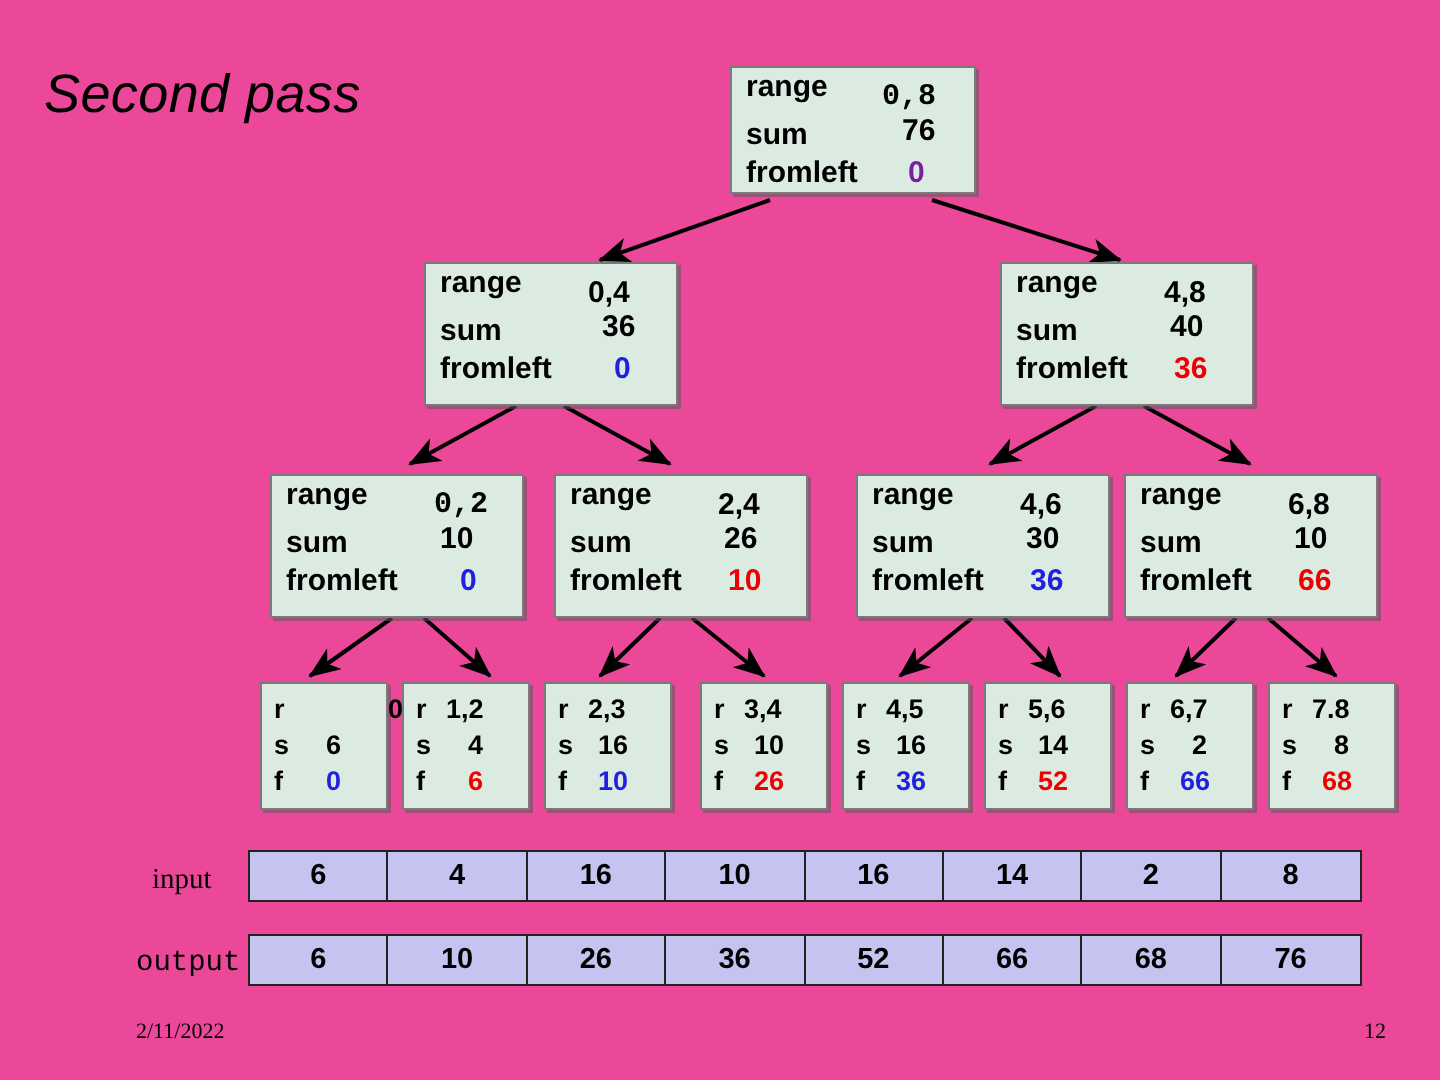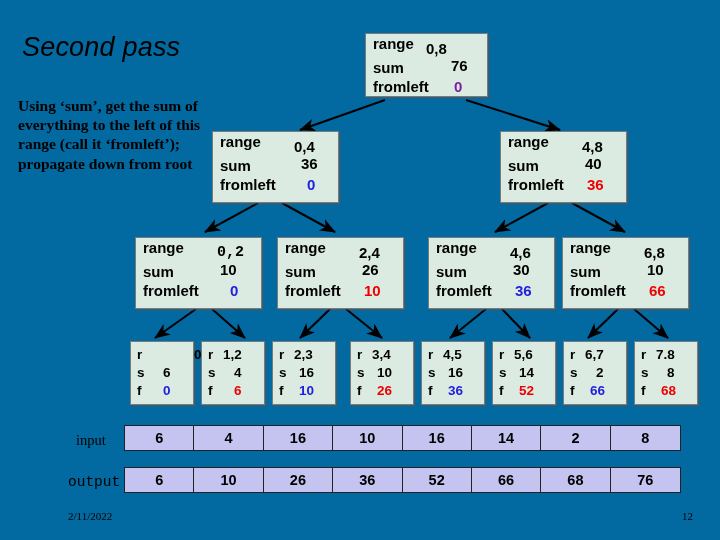--- a/index.html
+++ b/index.html
@@ -4,21 +4,21 @@
 <style>
   html, body {
     margin: 0;
     padding: 0;
     background: #ffffff;
   }
   #slide {
     position: relative;
     width: 720px;
     height: 540px;
-    background: #0369a1;
+    background: #ec4899;
     overflow: hidden;
     font-family: "Liberation Sans", sans-serif;
   }
 
   
   #title {
     position: absolute;
     left: 22px;
     top: 32px;
     font-family: "Liberation Sans", sans-serif;
@@ -134,21 +134,20 @@
   #footer-date { left: 68px;  top: 510px; }
   #footer-page { left: 682px; top: 510px; }
 </style>
 </head>
 <body>
 
 <div id="slide">
 
   <div id="title">Second pass</div>
 
-  <div id="body-text">Using ‘sum’, get the sum of everything to the left of this range (call it ‘fromleft’); propagate down from root</div>
 
   <svg id="arrows" viewBox="0 0 720 540" width="720" height="540">
     <defs>
       <marker id="ah" markerWidth="9" markerHeight="9" refX="7.5" refY="3.2" orient="auto" markerUnits="strokeWidth">
         <path d="M0,0 L8,3.2 L0,6.4 L2.2,3.2 z" fill="#000000"></path>
       </marker>
     </defs>
     <g stroke="#000000" stroke-width="2" fill="none" marker-end="url(#ah)">
 
       <line x1="385" y1="100" x2="300" y2="130"></line>
@@ -169,21 +168,21 @@
       <line x1="486" y1="309" x2="450" y2="338"></line>
       <line x1="502" y1="309" x2="530" y2="338"></line>
 
       <line x1="618" y1="309" x2="588" y2="338"></line>
       <line x1="634" y1="309" x2="668" y2="338"></line>
     </g>
   </svg>
 
   <div class="node node-big" style="left:365px; top:33px; width:123px; height:64px;">
     <span class="row r1">range</span>
-    <span class="row v1 black" style="left:60px;">0,8</span>
+    <span class="row v1 black" style="left:75px;font-family:Liberation Mono, monospace;">0,8</span>
     <span class="row r2">sum</span>
     <span class="row v2 black" style="left:85px;">76</span>
     <span class="row r3">fromleft</span>
     <span class="row v3 purple" style="left:88px;">0</span>
   </div>
 
   <div class="node node-big" style="left:212px; top:131px; width:127px; height:72px;">
     <span class="row r1">range</span>
     <span class="row v1 black" style="left:81px;">0,4</span>
     <span class="row r2">sum</span>

